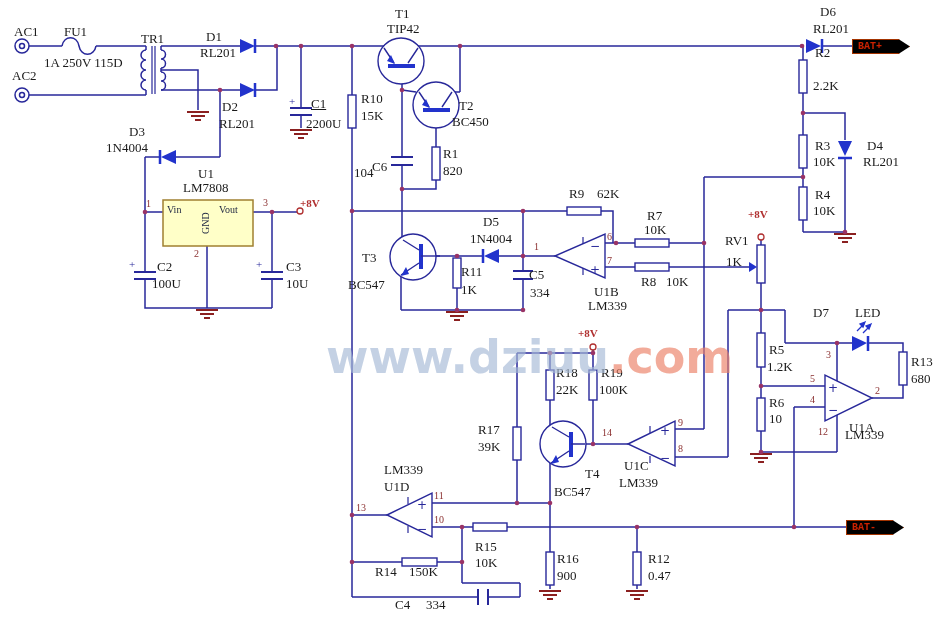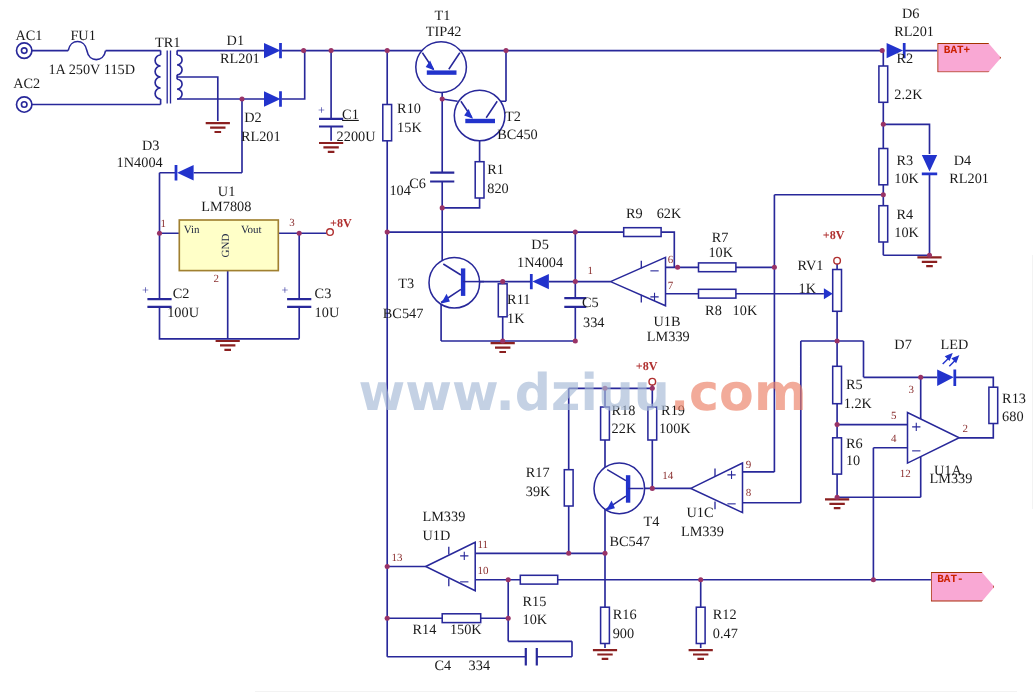--- a/index.html
+++ b/index.html
@@ -6,22 +6,22 @@
   .stage{position:relative;width:939px;height:629px;background:#ffffff;overflow:hidden;
          font-family:"Liberation Serif",serif;}
   svg{position:absolute;left:0;top:0;}
   #labels-layer div{position:absolute;white-space:nowrap;}
   .lbl{font:13px "Liberation Serif",serif;color:#1a1a1a;}
   .pin{font:10px "Liberation Serif",serif;color:#8b3030;}
   .pwr{font:bold 11px "Liberation Serif",serif;color:#b03030;}
   .ic{font:10px "Liberation Serif",serif;color:#222a44;}
   .plus{font:11px "Liberation Serif",serif;color:#28289a;}
   .rot{transform:rotate(-90deg);transform-origin:0 0;}
-  .tag{position:absolute;background:#f9a8d4;color:#cc2200;
-       font:bold 10px/15px "Liberation Mono",monospace;padding-left:6px;width:52px;height:27px;
+  .tag{position:absolute;background:#000000;color:#cc2200;
+       font:bold 10px/15px "Liberation Mono",monospace;padding-left:6px;width:52px;height:15px;
        clip-path:polygon(0 0,80% 0,100% 50%,80% 100%,0 100%);
        box-shadow:inset 0 0 0 1px #a33300;}
   #watermark{position:absolute;left:0;top:0;width:939px;height:629px;pointer-events:none;}
   .wm-cn1{position:absolute;left:333px;top:270px;font:bold 100px/1 "DejaVu Sans",sans-serif;
           color:rgba(140,175,230,0.58);letter-spacing:-8px;}
   .wm-cn2{position:absolute;left:500px;top:284px;font:bold 76px/1 "DejaVu Sans",sans-serif;
           color:rgba(242,164,112,0.60);letter-spacing:-6px;}
   .wm-url{position:absolute;left:326px;top:334px;font:bold 46px/1 "DejaVu Sans",sans-serif;
           color:rgba(165,185,214,0.66);}
   .wm-com{color:rgba(235,128,102,0.66);}

